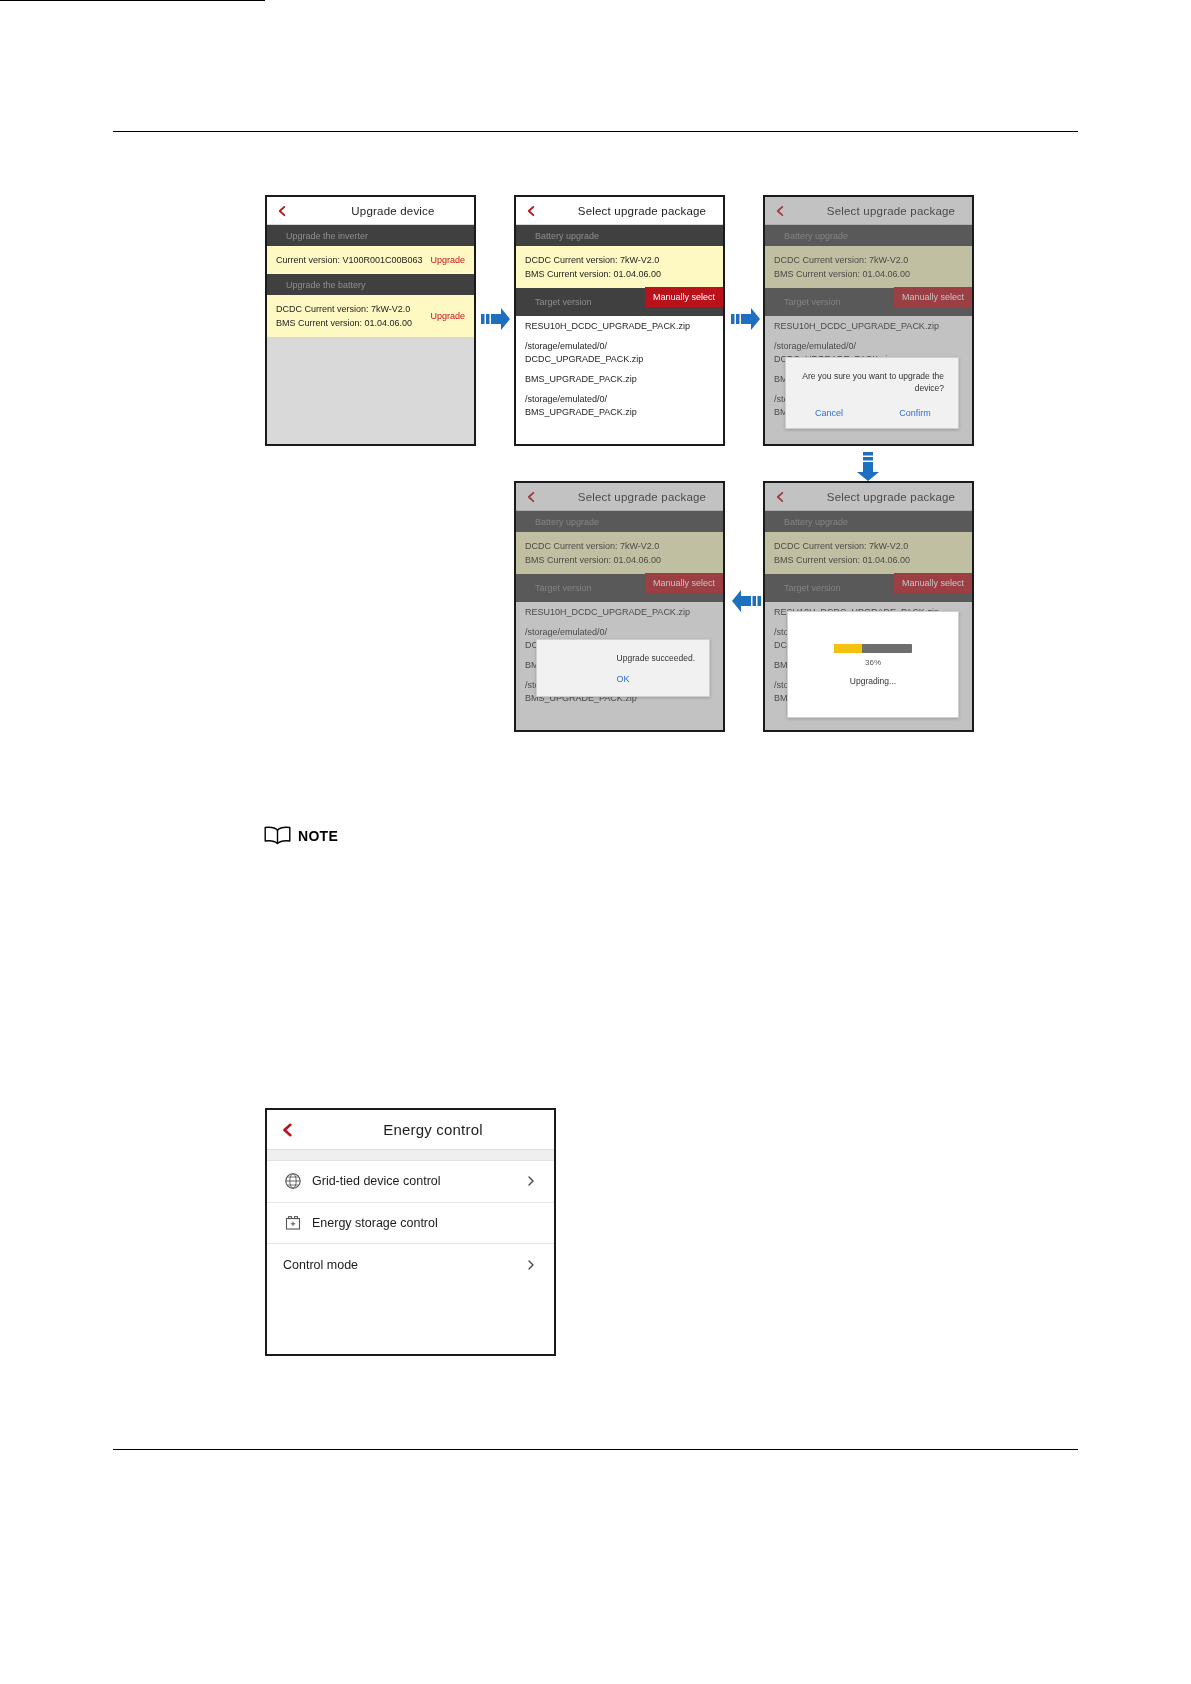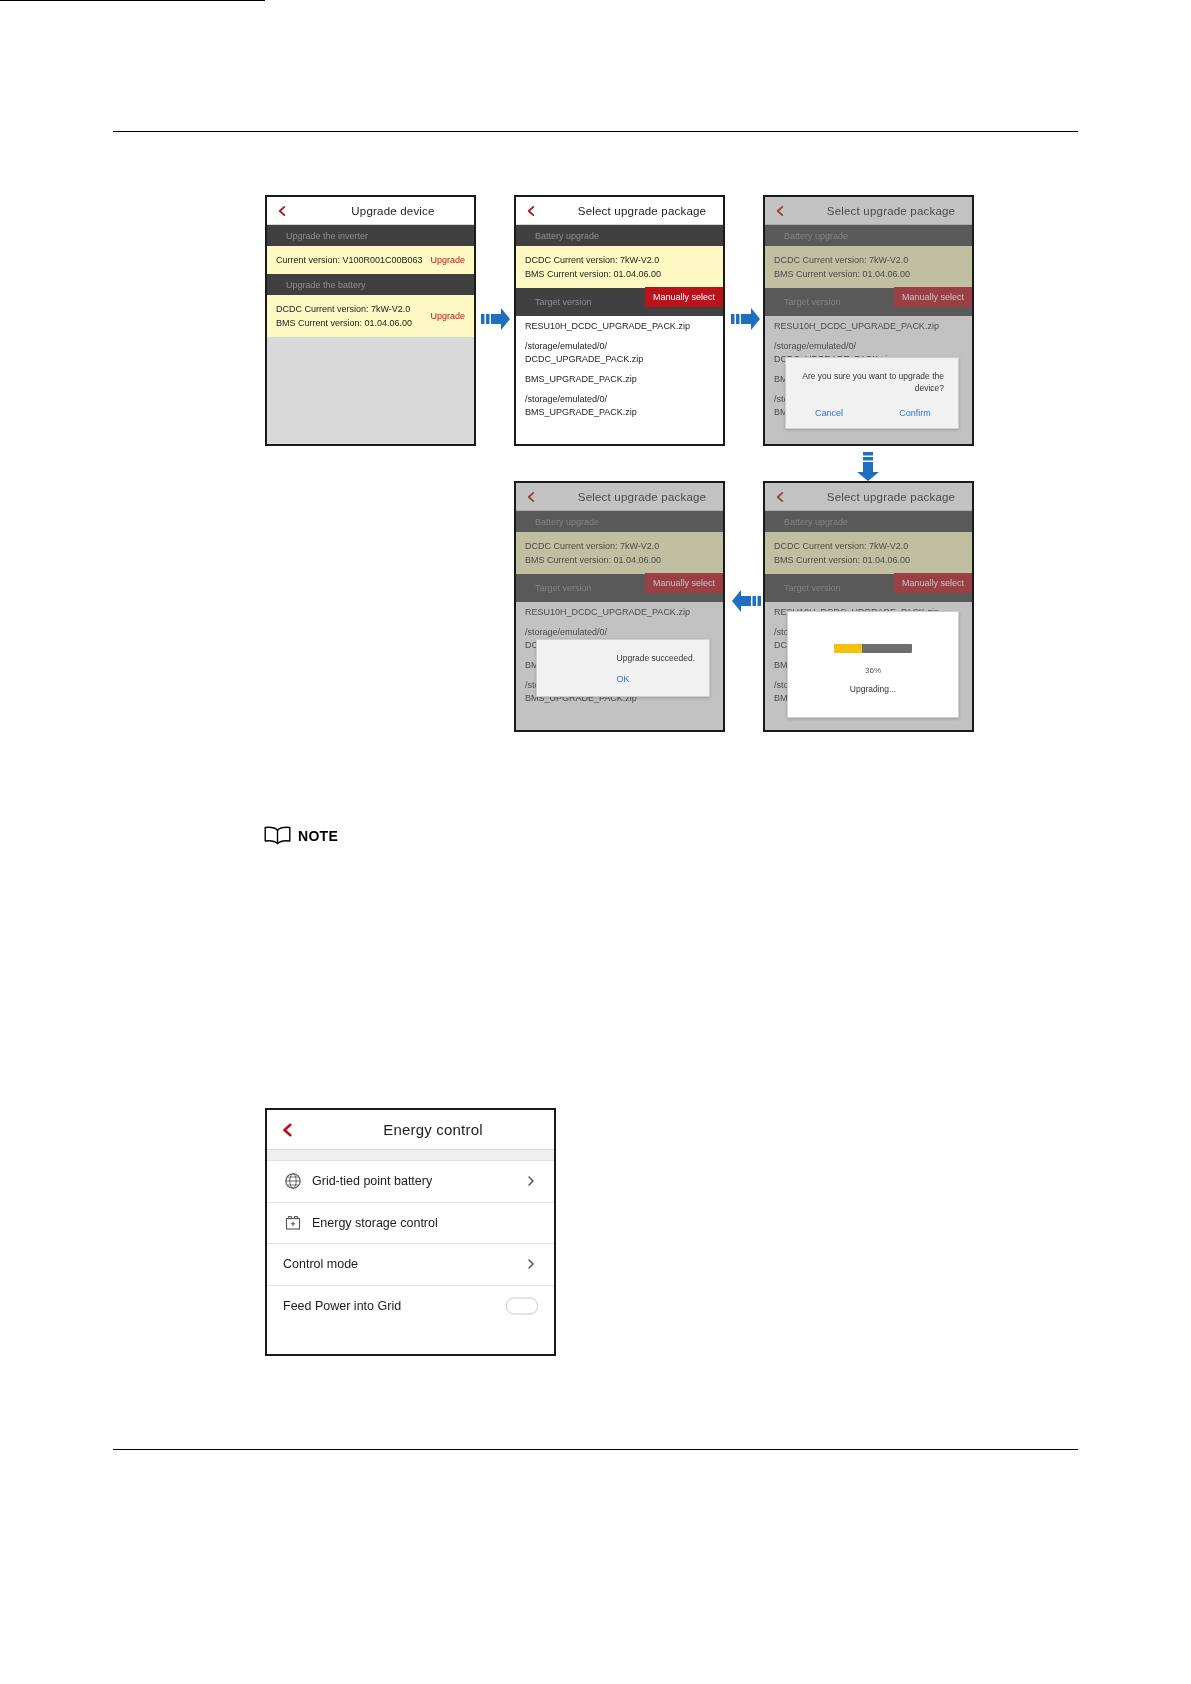--- a/index.html
+++ b/index.html
@@ -85,21 +85,21 @@
   .modal-actions .act{
     flex:1;text-align:center;font-size:9px;color:#2f6fd0;padding:6px 0 10px;
   }
   .modal-ok{text-align:center;font-size:9px;color:#2f6fd0;padding:2px 0 12px;}
 
   .progress-modal{background:#fff;border:1px solid #d0d0d0;}
   .pbar{
     width:78px;height:9px;background:#6e6e6e;margin:0 auto;position:relative;border-radius:1px;overflow:hidden;
   }
   .pbar .fill{height:100%;background:#f5c10f;}
-  .ptext{text-align:center;font-size:8px;color:#555;margin-top:13px;}
+  .ptext{text-align:center;font-size:8px;color:#555;margin-top:5px;}
   .pstatus{text-align:center;font-size:8.5px;color:#333;margin-top:9px;}
 
   
   .arrow{position:absolute;}
 
   
   .note{position:absolute;left:264px;top:826px;display:flex;align-items:center;gap:7px;}
   .note-label{font-size:14px;font-weight:bold;color:#000;letter-spacing:.3px;}
 
   
@@ -350,21 +350,21 @@
   <div class="ec-row">
     <span class="ec-icon">
       <svg width="18" height="18" viewBox="0 0 18 18">
         <circle cx="9" cy="9" r="7.2" fill="none" stroke="#555" stroke-width="1.1"></circle>
         <ellipse cx="9" cy="9" rx="3.2" ry="7.2" fill="none" stroke="#555" stroke-width="0.9"></ellipse>
         <line x1="1.8" y1="9" x2="16.2" y2="9" stroke="#555" stroke-width="0.9"></line>
         <line x1="3" y1="5" x2="15" y2="5" stroke="#555" stroke-width="0.8"></line>
         <line x1="3" y1="13" x2="15" y2="13" stroke="#555" stroke-width="0.8"></line>
       </svg>
     </span>
-    <span class="ec-label">Grid-tied point battery</span>
+    <span class="ec-label">Grid-tied device control</span>
     <svg class="ec-chev" viewBox="0 0 10 10">
       <polyline points="3,1 7,5 3,9" fill="none" stroke="#4a4a4a" stroke-width="1.4" stroke-linecap="round" stroke-linejoin="round"></polyline>
     </svg>
   </div>
 
   <div class="ec-row">
     <span class="ec-icon">
       <svg width="18" height="18" viewBox="0 0 18 18">
         <rect x="2.5" y="4.5" width="13" height="10.5" fill="none" stroke="#555" stroke-width="1.1"></rect>
         <rect x="4.5" y="2.6" width="3" height="2" fill="none" stroke="#555" stroke-width="1"></rect>
@@ -377,17 +377,13 @@
   </div>
 
   <div class="ec-row">
     <span class="ec-label">Control mode</span>
     <svg class="ec-chev" viewBox="0 0 10 10">
       <polyline points="3,1 7,5 3,9" fill="none" stroke="#4a4a4a" stroke-width="1.4" stroke-linecap="round" stroke-linejoin="round"></polyline>
     </svg>
   </div>
 
 
-  <div class="ec-row">
-    <span class="ec-label">Feed Power into Grid</span>
-    <span class="toggle"></span>
-  </div>
 </div>
 
 </body></html>

